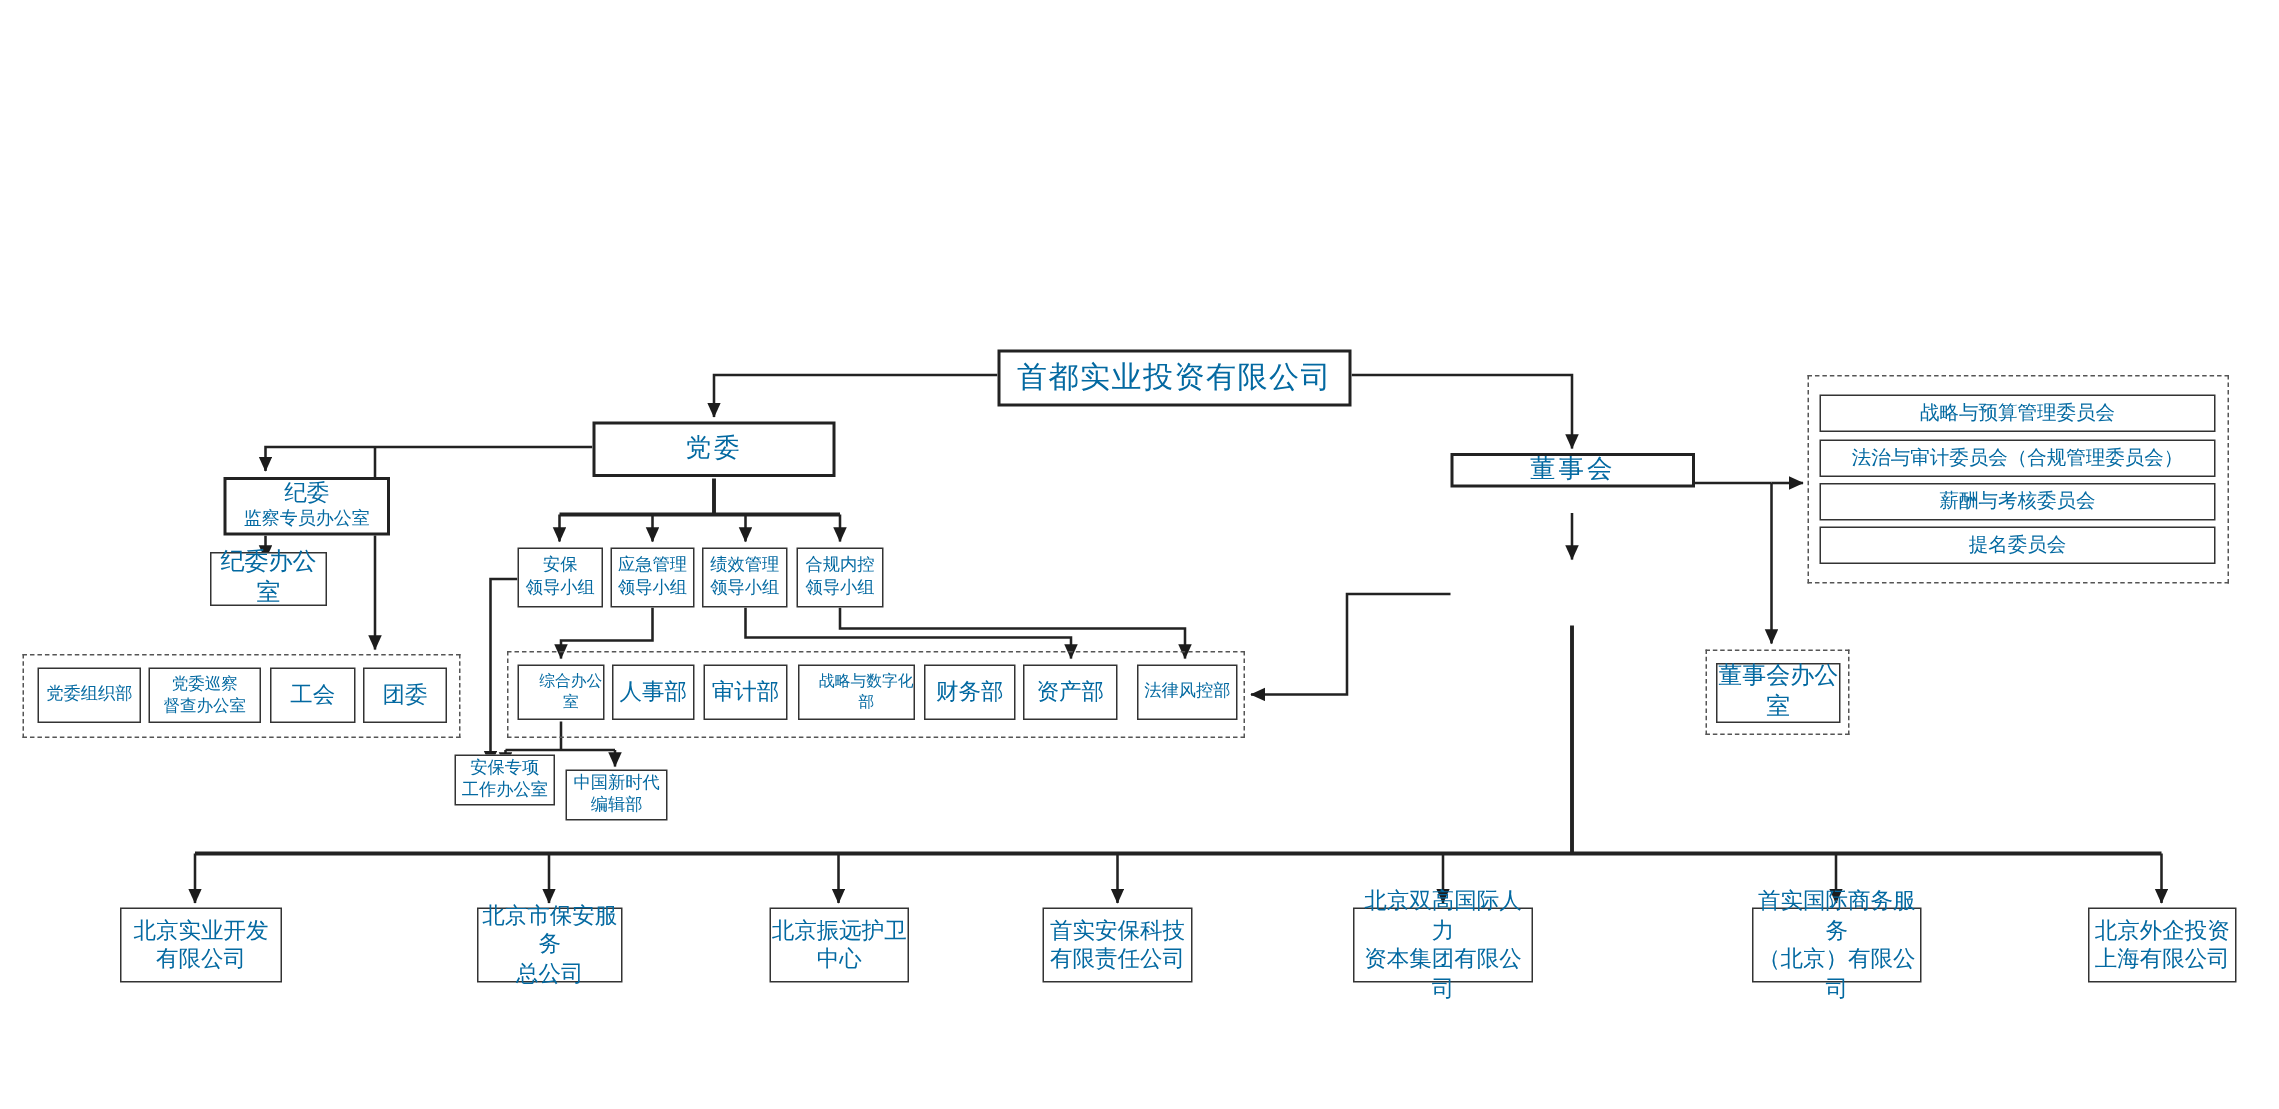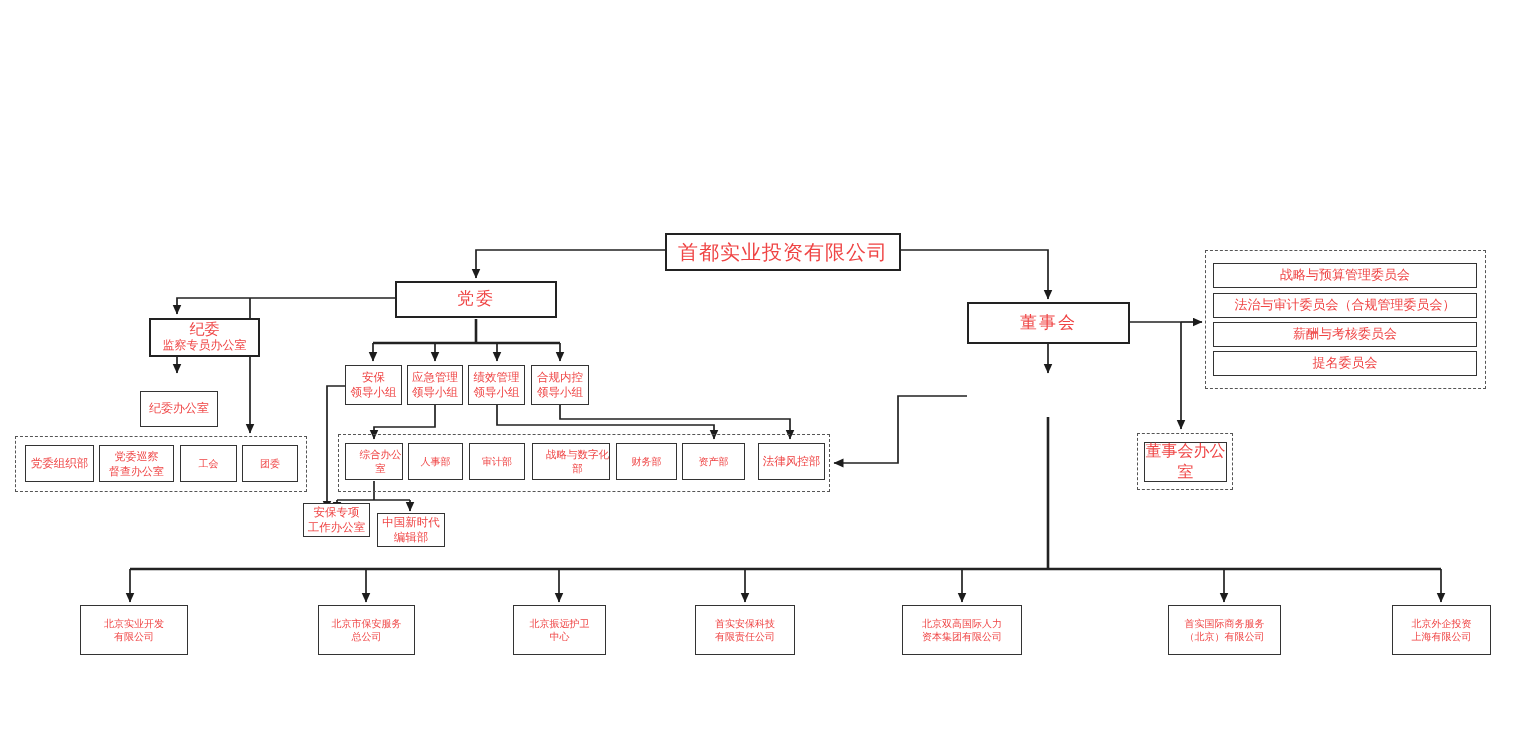--- a/index.html
+++ b/index.html
@@ -14,35 +14,35 @@
   .wires{position:absolute;left:0;top:0;width:1519px;height:739px;}
   .node{
     position:absolute;
     box-sizing:border-box;
     background:#fff;
     border:1.6px solid #333;
     display:flex;align-items:center;justify-content:center;
     text-align:center;
     white-space:pre-line;
     line-height:1.3;
-    color:#ef4444;
+    color:#0369a1;
     z-index:2;
   }
   .node.major{border:2px solid #222;}
   .dashedbox{
     position:absolute;
     box-sizing:border-box;
     border:1.5px dashed #555;
     background:transparent;
     z-index:1;
   }
   .stack{flex-direction:column;margin-left:28px;}
   .t-big{font-size:20px;letter-spacing:1px;}
   .t-l{font-size:17px;letter-spacing:2px;}
-  .t-m{font-size:10px;text-align:center;}
+  .t-m{font-size:15px;text-align:center;}
   .t-s{font-size:11.5px;}
   .t-xs{font-size:10.5px;padding-left:13px;}
   .t-c{font-size:13px;}
   .sub{font-size:12px;margin-top:1px;}
   .jw{font-size:15px;line-height:1.1;}
 </style>
 </head>
 <body>
 
 <div class="canvas">
@@ -99,21 +99,21 @@
   </svg>
 
   <div class="node major t-big" style="left:665px;top:233px;width:236px;height:38px;">首都实业投资有限公司</div>
 
   <div class="node major t-l" style="left:395px;top:281px;width:162px;height:37px;">党委</div>
 
   <div class="node major stack" style="left:121px;top:318px;width:111px;height:39px;">
     <span class="jw">纪委</span>
     <span class="sub">监察专员办公室</span>
   </div>
-  <div class="node" style="left:140px;top:391px;width:78px;height:36px;font-size:12px;">纪委办公室</div>
+  <div class="node" style="left:140px;top:368px;width:78px;height:36px;font-size:16px;">纪委办公室</div>
 
   <div class="dashedbox" style="left:15px;top:436px;width:292px;height:56px;"></div>
   <div class="node t-s" style="left:25px;top:445px;width:69px;height:37px;">党委组织部</div>
   <div class="node" style="left:99px;top:445px;width:75px;height:37px;font-size:11px;">党委巡察
 督查办公室</div>
   <div class="node t-m" style="left:180px;top:445px;width:57px;height:37px;">工会</div>
   <div class="node t-m" style="left:242px;top:445px;width:56px;height:37px;">团委</div>
 
   <div class="node t-s" style="left:345px;top:365px;width:57px;height:40px;">安保
 领导小组</div>
@@ -131,21 +131,21 @@
   <div class="node t-xs" style="left:532px;top:443px;width:78px;height:37px;">战略与数字化部</div>
   <div class="node t-m" style="left:616px;top:443px;width:61px;height:37px;">财务部</div>
   <div class="node t-m" style="left:682px;top:443px;width:63px;height:37px;">资产部</div>
   <div class="node t-s" style="left:758px;top:443px;width:67px;height:37px;">法律风控部</div>
 
   <div class="node t-s" style="left:303px;top:503px;width:67px;height:34px;">安保专项
 工作办公室</div>
   <div class="node t-s" style="left:377px;top:513px;width:68px;height:34px;">中国新时代
 编辑部</div>
 
-  <div class="node major t-l" style="left:967px;top:302px;width:163px;height:42px;">董事会</div>
+  <div class="node major t-l" style="left:967px;top:302px;width:163px;height:23px;">董事会</div>
 
   <div class="dashedbox" style="left:1205px;top:250px;width:281px;height:139px;"></div>
   <div class="node t-c" style="left:1213px;top:263px;width:264px;height:25px;">战略与预算管理委员会</div>
   <div class="node t-c" style="left:1213px;top:293px;width:264px;height:25px;">法治与审计委员会（合规管理委员会）</div>
   <div class="node t-c" style="left:1213px;top:322px;width:264px;height:25px;">薪酬与考核委员会</div>
   <div class="node t-c" style="left:1213px;top:351px;width:264px;height:25px;">提名委员会</div>
 
   <div class="dashedbox" style="left:1137px;top:433px;width:96px;height:57px;"></div>
   <div class="node" style="left:1144px;top:442px;width:83px;height:40px;font-size:16px;">董事会办公室</div>
 

